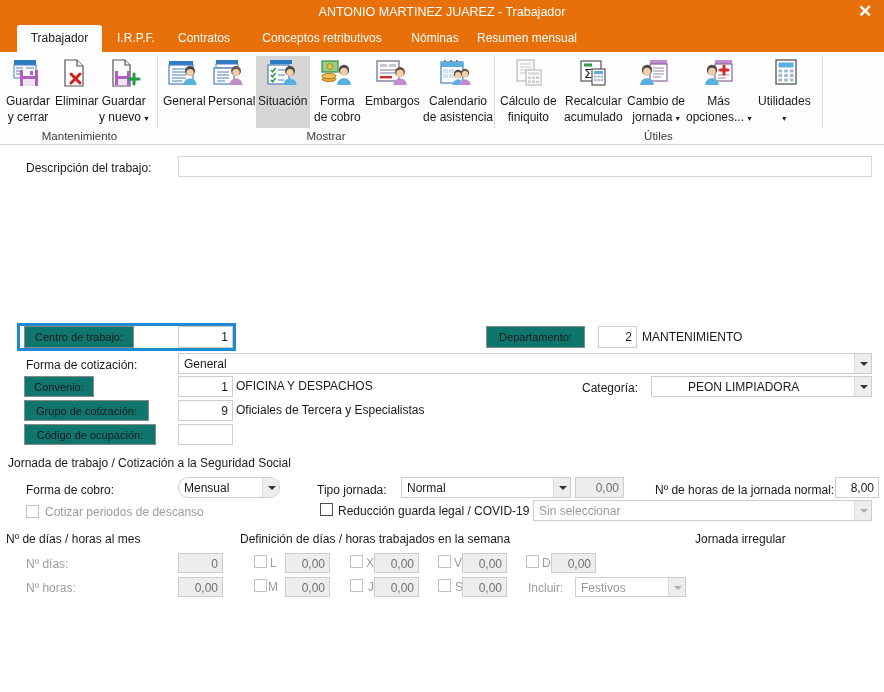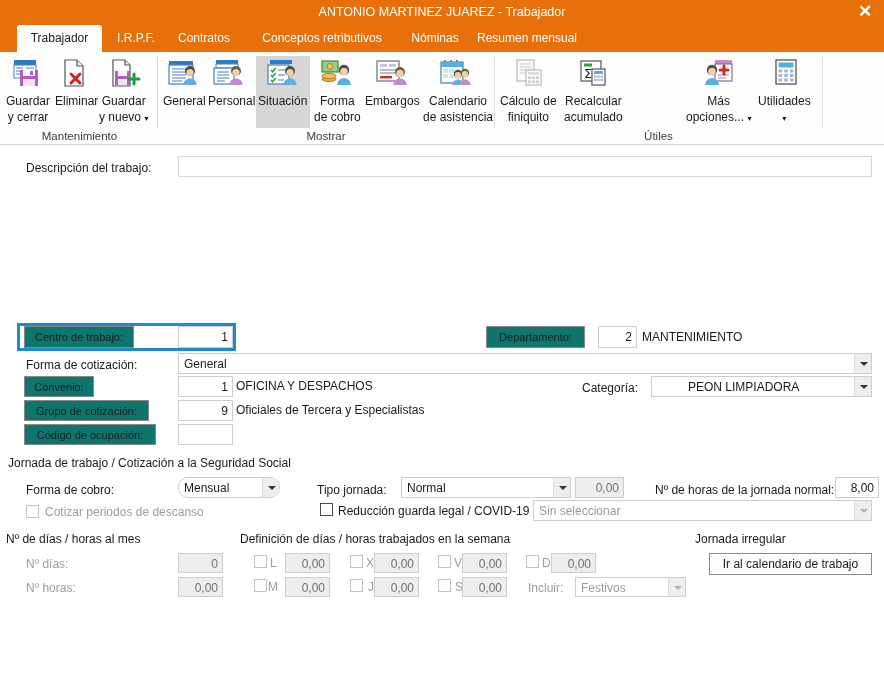--- a/index.html
+++ b/index.html
@@ -345,20 +345,35 @@
             <rect x="24.6" y="17.5" width="2.4" height="2.2"></rect>
             <rect x="18" y="21" width="2.4" height="2.2"></rect>
             <rect x="21.3" y="21" width="2.4" height="2.2"></rect>
             <rect x="24.6" y="21" width="2.4" height="2.2"></rect>
           </g>
       </svg>
     </span>
     <span class="lbl">Recalcular<br>acumulado</span>
   </div>
 
+  <div class="rbtn" style="left:625px;width:58px;height:70px;">
+    <span class="ic">
+      <svg width="36" height="30" viewBox="0 0 36 30">
+        <rect x="14" y="2" width="17" height="4" fill="#c18ccd"></rect>
+        <rect x="14" y="6" width="17" height="17" fill="#ffffff" stroke="#8a6a9a" stroke-width="1.2"></rect>
+        <g stroke="#9a8aaa" stroke-width="1.2">
+            <path d="M17 10h11M17 13h11M17 16h11M17 19h8"></path>
+          </g>
+        <circle cx="11" cy="12" r="5.2" fill="#4a4a4a"></circle>
+        <circle cx="11" cy="13.5" r="3.8" fill="#f0cfa8"></circle>
+        <path d="M4.2 27c0-4.2 3.1-6.8 6.8-6.8s6.8 2.6 6.8 6.8z" fill="#57b0e0"></path>
+      </svg>
+    </span>
+    <span class="lbl">Cambio de<br>jornada <span class="caret-small">▾</span></span>
+  </div>
 
   <div class="rbtn" style="left:684px;width:70px;height:70px;">
     <span class="ic">
       <svg width="36" height="30" viewBox="0 0 36 30">
         <rect x="14" y="2" width="17" height="4" fill="#c18ccd"></rect>
         <rect x="14" y="6" width="17" height="17" fill="#ffffff" stroke="#8a6a9a" stroke-width="1.2"></rect>
         <g stroke="#9a8aaa" stroke-width="1.2">
             <path d="M17 17h11M17 20h8"></path>
           </g>
         <g stroke="#d22a2a" stroke-width="3" stroke-linecap="round">
@@ -494,14 +509,13 @@
   <div class="lbl dim" style="left:542px;top:409px;">D</div>
   <div class="fld num ro" style="left:551px;top:407px;width:45px;height:20px;">0,00</div>
 
   <div class="lbl dim" style="left:528px;top:434px;">Incluir:</div>
   <div class="combo dim" style="left:575px;top:431px;width:111px;height:20px;">
     <span>Festivos</span>
     <span class="arw"></span>
   </div>
 
   <div class="sect" style="left:695px;top:386px;">Jornada irregular</div>
-  <div class="pushbtn" style="left:709px;top:407px;width:163px;height:22px;">Ir al calendario de trabajo</div>
 </div>
 
 </body></html>

